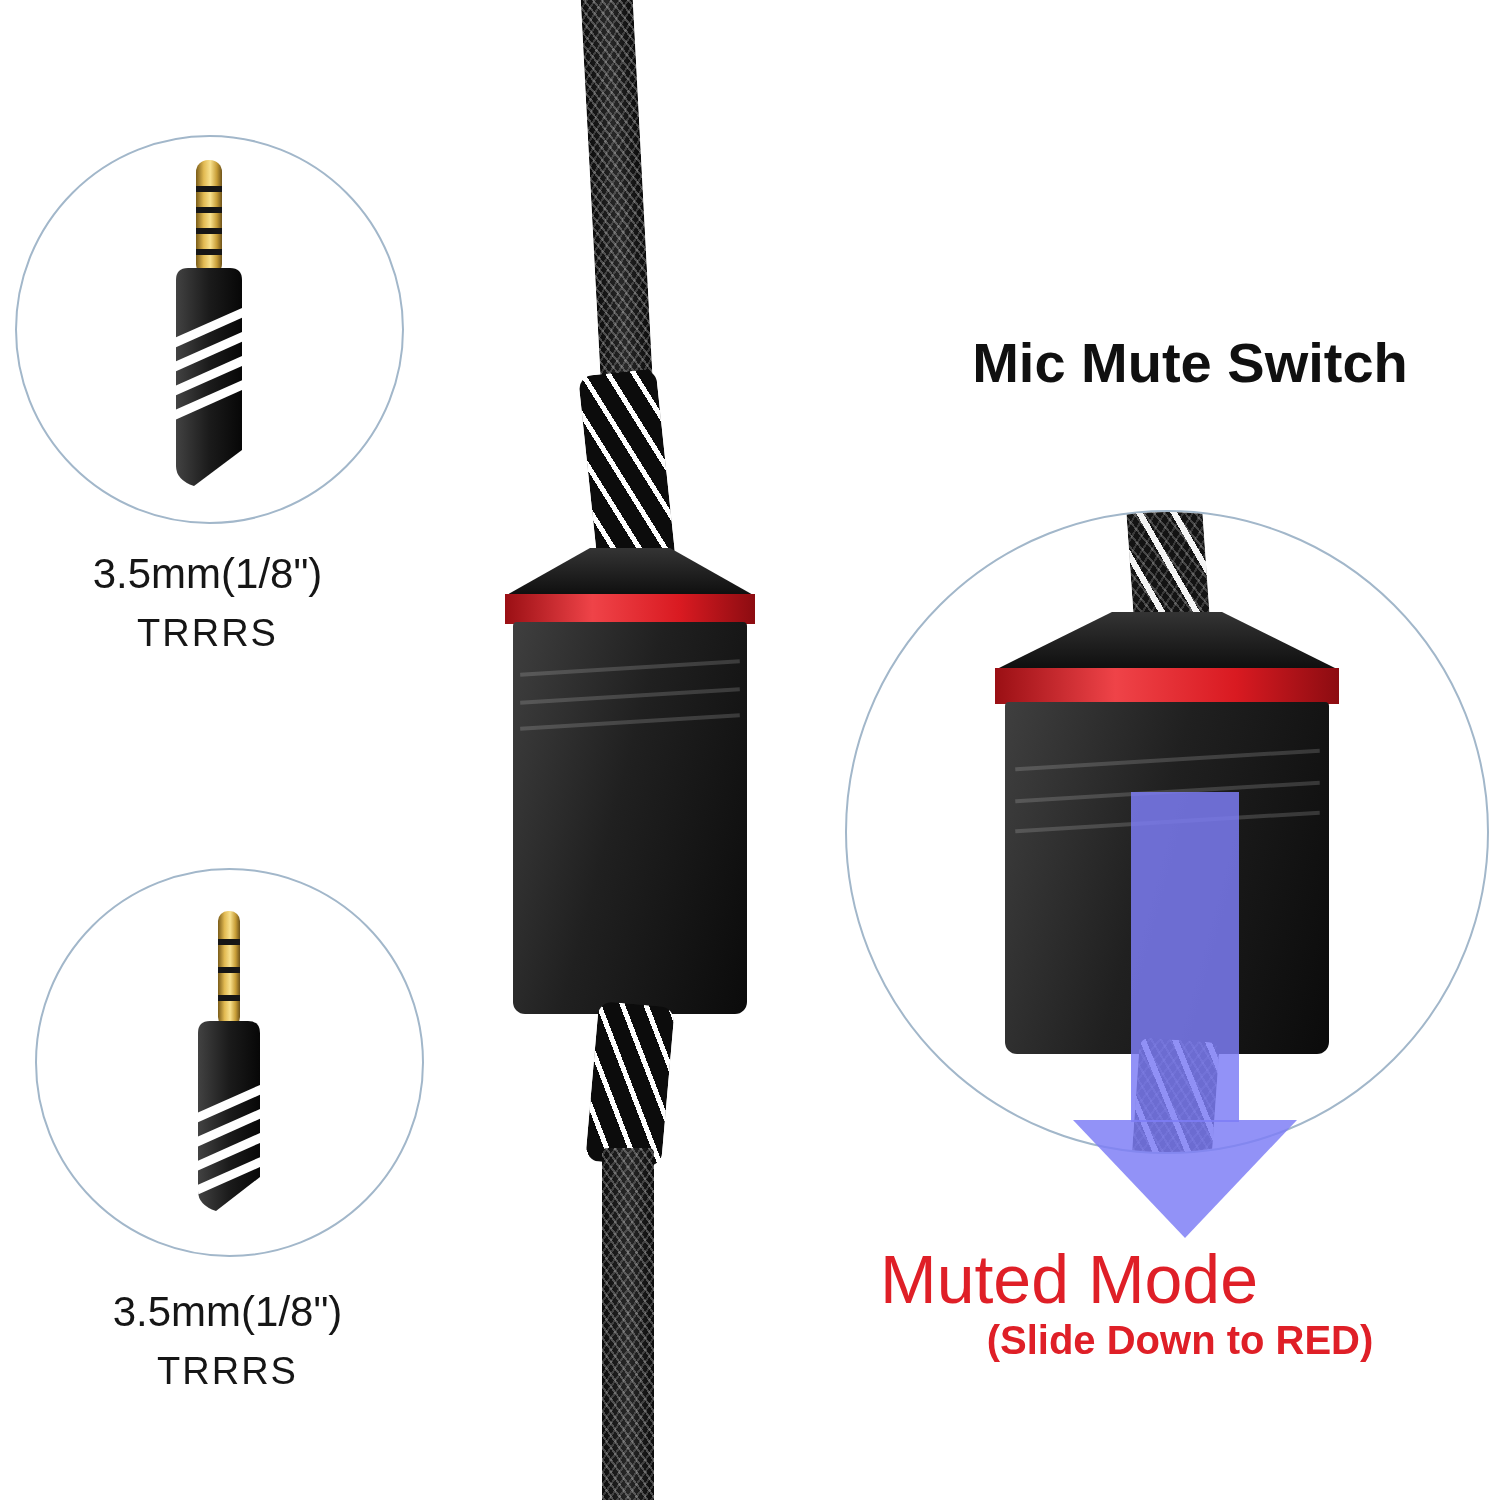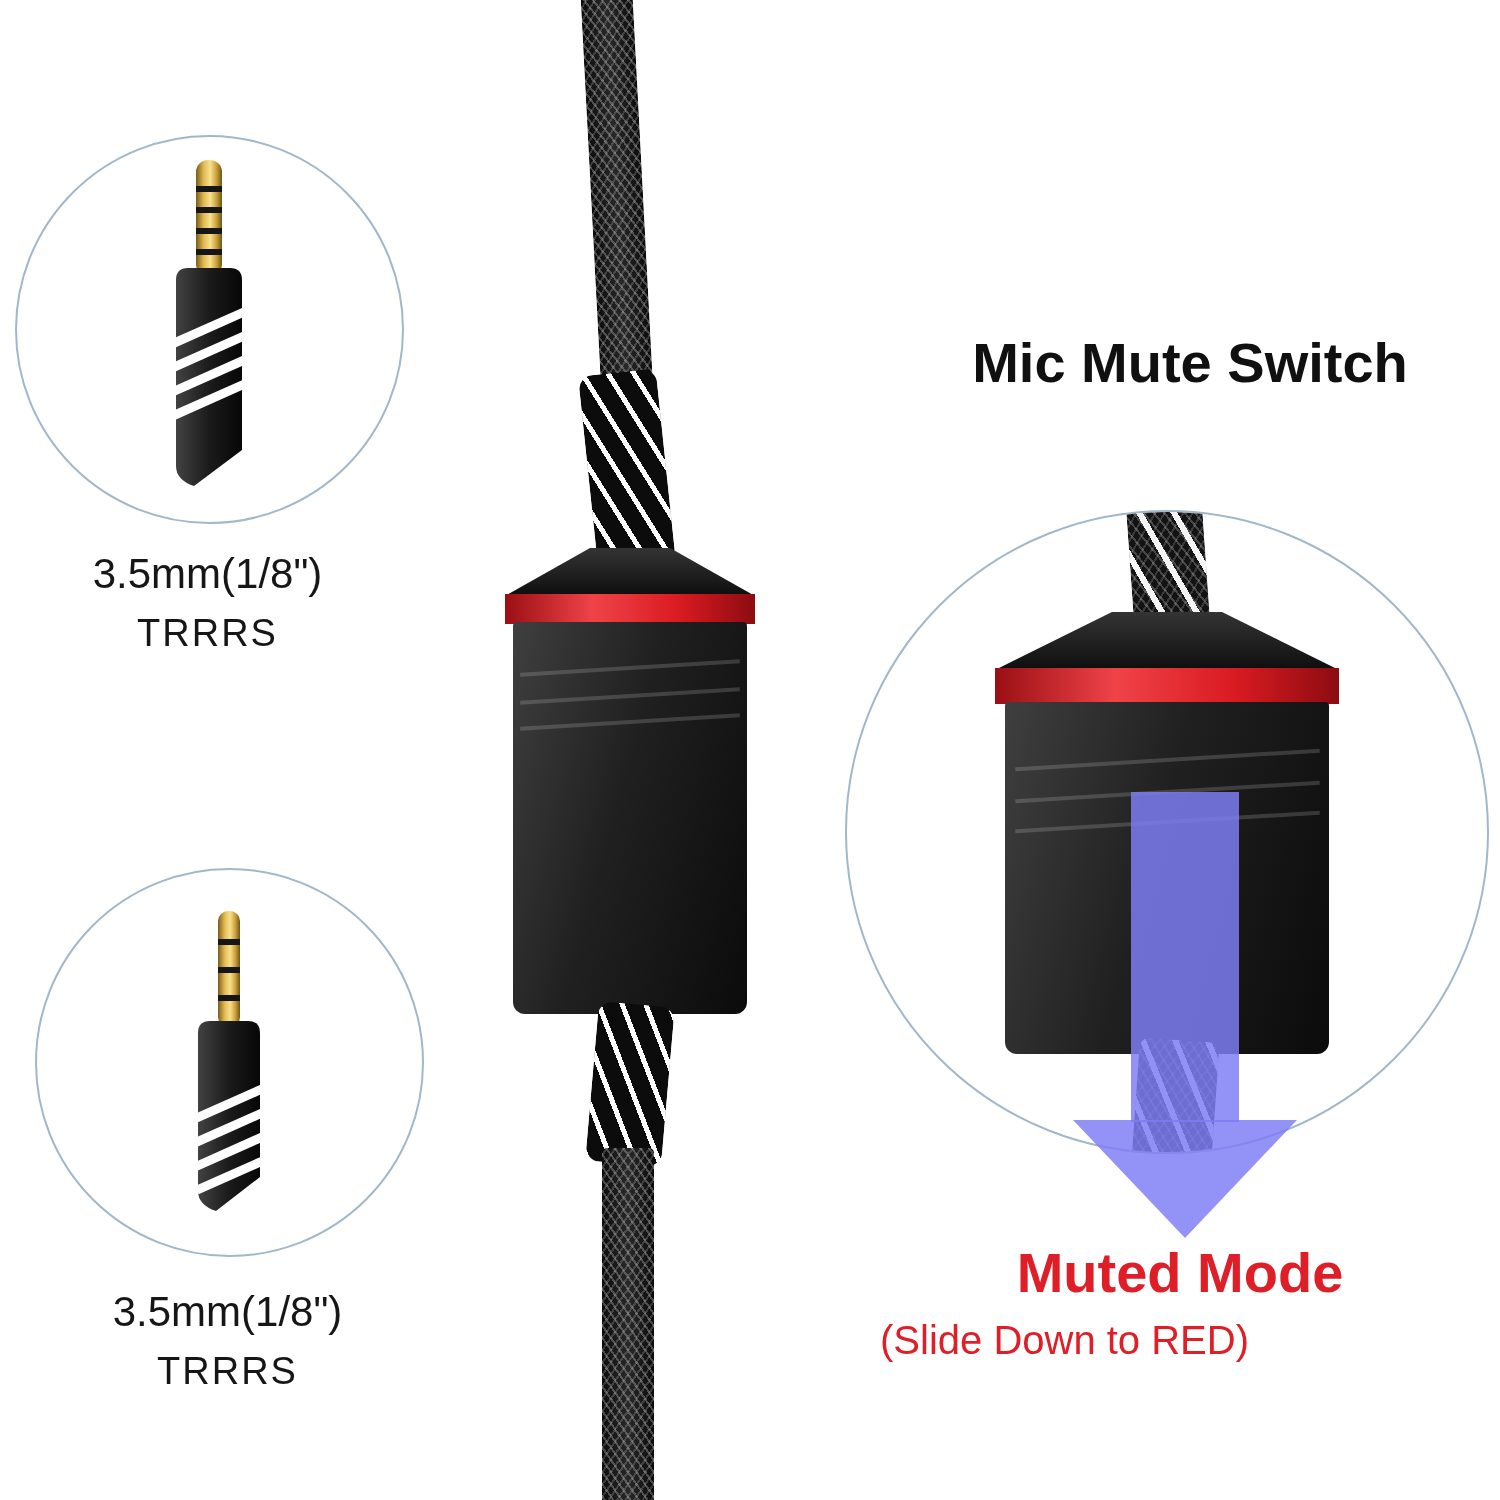--- a/index.html
+++ b/index.html
@@ -48,22 +48,22 @@
   
   .arrow-shaft{background:var(--arrow-blue,#7d7df5);opacity:.84;}
   .arrow-head{background:var(--arrow-blue,#7d7df5);opacity:.84;
               clip-path:polygon(0 0,100% 0,50% 100%);}
 
   
   .label{text-align:center;color:var(--text-dark,#161616);}
   .size{font-size:42px;}
   .type{font-size:38px;letter-spacing:2px;}
   .title{font-size:56px;font-weight:700;text-align:center;color:#101010;}
-  .muted{font-size:56px;font-weight:700;text-align:center;color:var(--accent-red,#df1f27);}
-  .muted-hint{font-size:40px;font-weight:400;text-align:left;color:var(--accent-red,#df1f27);}
+  .muted{font-size:68px;font-weight:400;text-align:left;color:var(--accent-red,#df1f27);}
+  .muted-hint{font-size:40px;font-weight:700;text-align:center;color:var(--accent-red,#df1f27);}
 </style>
 </head>
 <body>
 
 <div class="canvas">
 
   <div class="abs braid" style="left:601px;top:-10px;width:52px;height:396px;transform:rotate(-3deg);transform-origin:50% 100%;"></div>
   <div class="abs relief" style="left:588px;top:372px;width:78px;height:195px;transform:rotate(-6deg);"></div>
   <div class="abs cap" style="left:505px;top:548px;width:250px;height:48px;"></div>
   <div class="abs redband" style="left:505px;top:594px;width:250px;height:30px;"></div>

